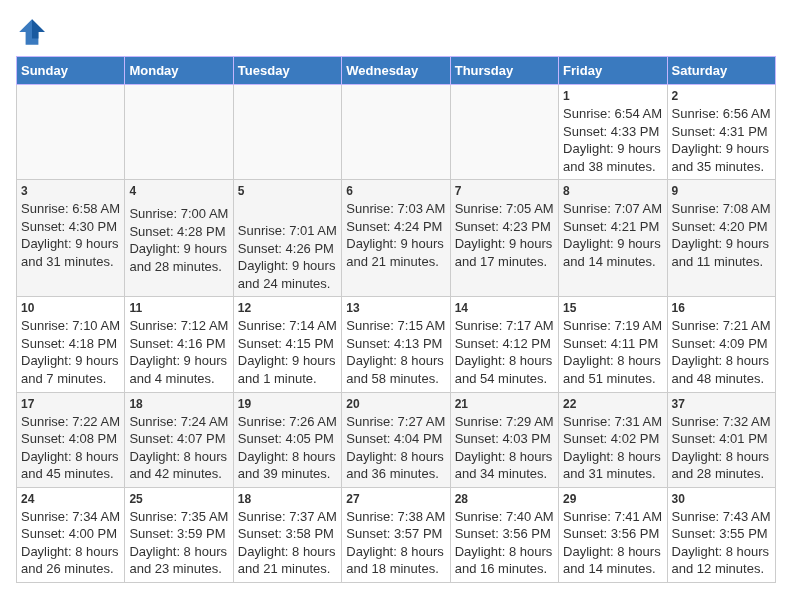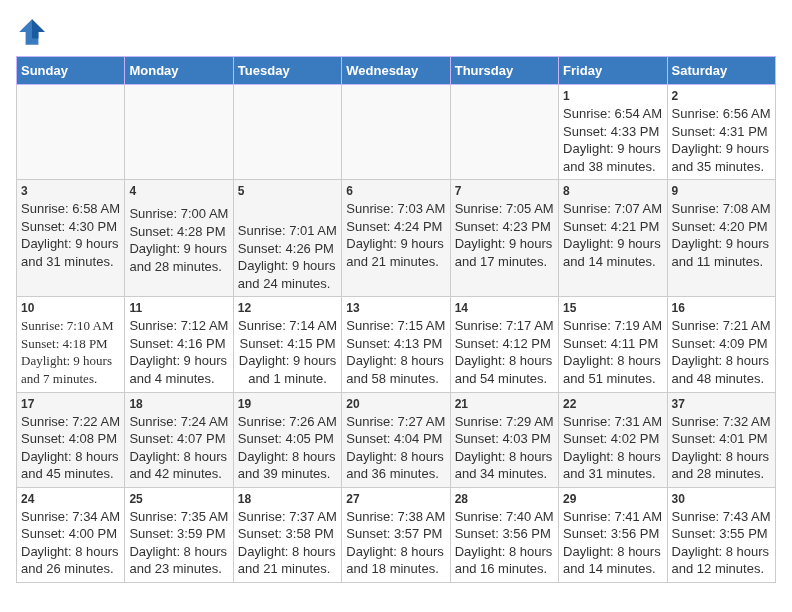--- a/index.html
+++ b/index.html
@@ -189,35 +189,35 @@
           <span class="day-num">9</span>
           <div class="day-info" style="white-space: pre-line;">Sunrise: 7:08 AM
 Sunset: 4:20 PM
 Daylight: 9 hours
 and 11 minutes.</div>
         </td>
       </tr>
       <tr>
         <td>
           <span class="day-num">10</span>
-          <div class="day-info" style="white-space: pre-line; font-family: Liberation Serif, serif;">Sunrise: 7:10 AM
+          <div class="day-info" style="white-space: pre-line;">Sunrise: 7:10 AM
 Sunset: 4:18 PM
 Daylight: 9 hours
 and 7 minutes.</div>
         </td>
         <td>
           <span class="day-num">11</span>
           <div class="day-info" style="white-space: pre-line;">Sunrise: 7:12 AM
 Sunset: 4:16 PM
 Daylight: 9 hours
 and 4 minutes.</div>
         </td>
         <td>
           <span class="day-num">12</span>
-          <div class="day-info" style="white-space: pre-line; text-align: center;">Sunrise: 7:14 AM
+          <div class="day-info" style="white-space: pre-line;">Sunrise: 7:14 AM
 Sunset: 4:15 PM
 Daylight: 9 hours
 and 1 minute.</div>
         </td>
         <td>
           <span class="day-num">13</span>
           <div class="day-info" style="white-space: pre-line;">Sunrise: 7:15 AM
 Sunset: 4:13 PM
 Daylight: 8 hours
 and 58 minutes.</div>

